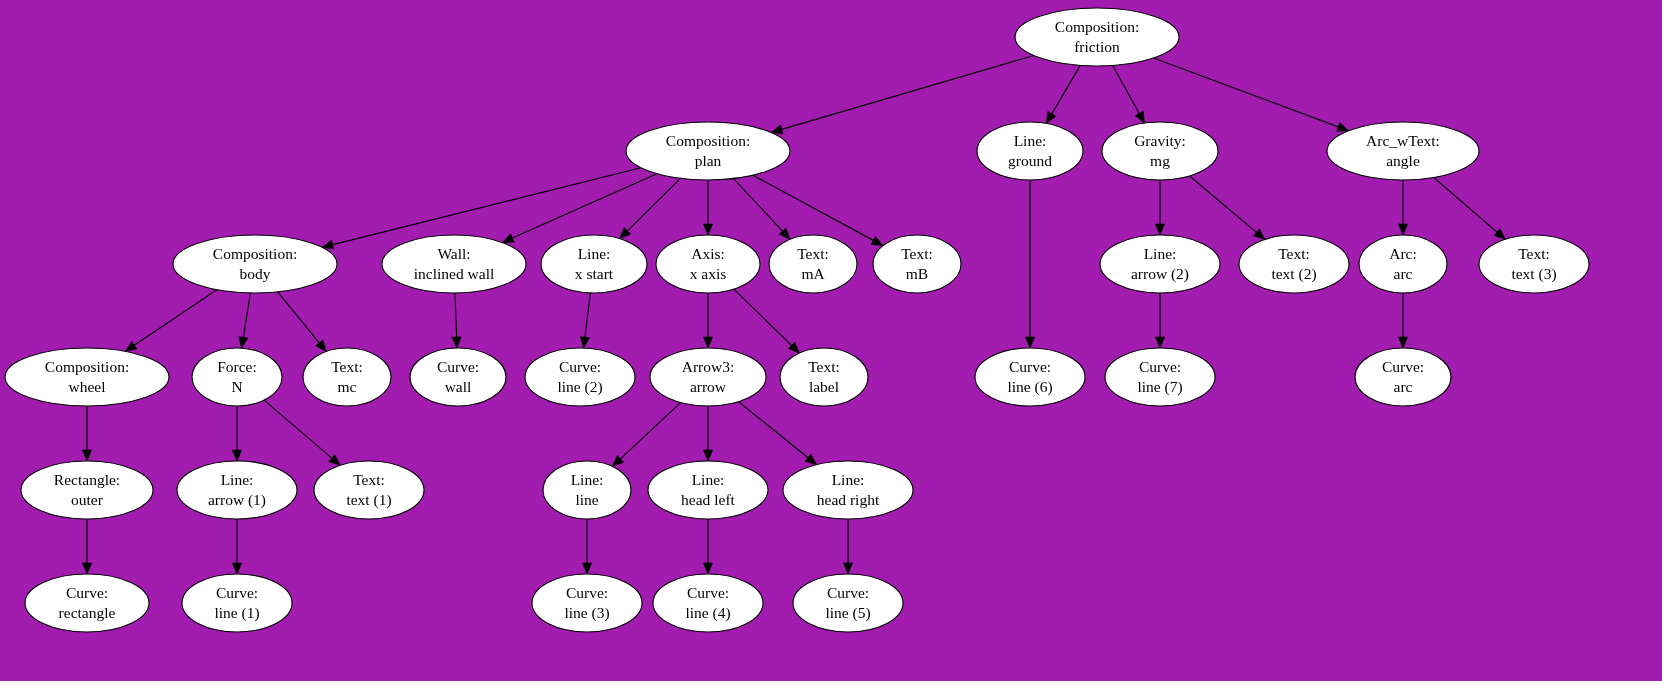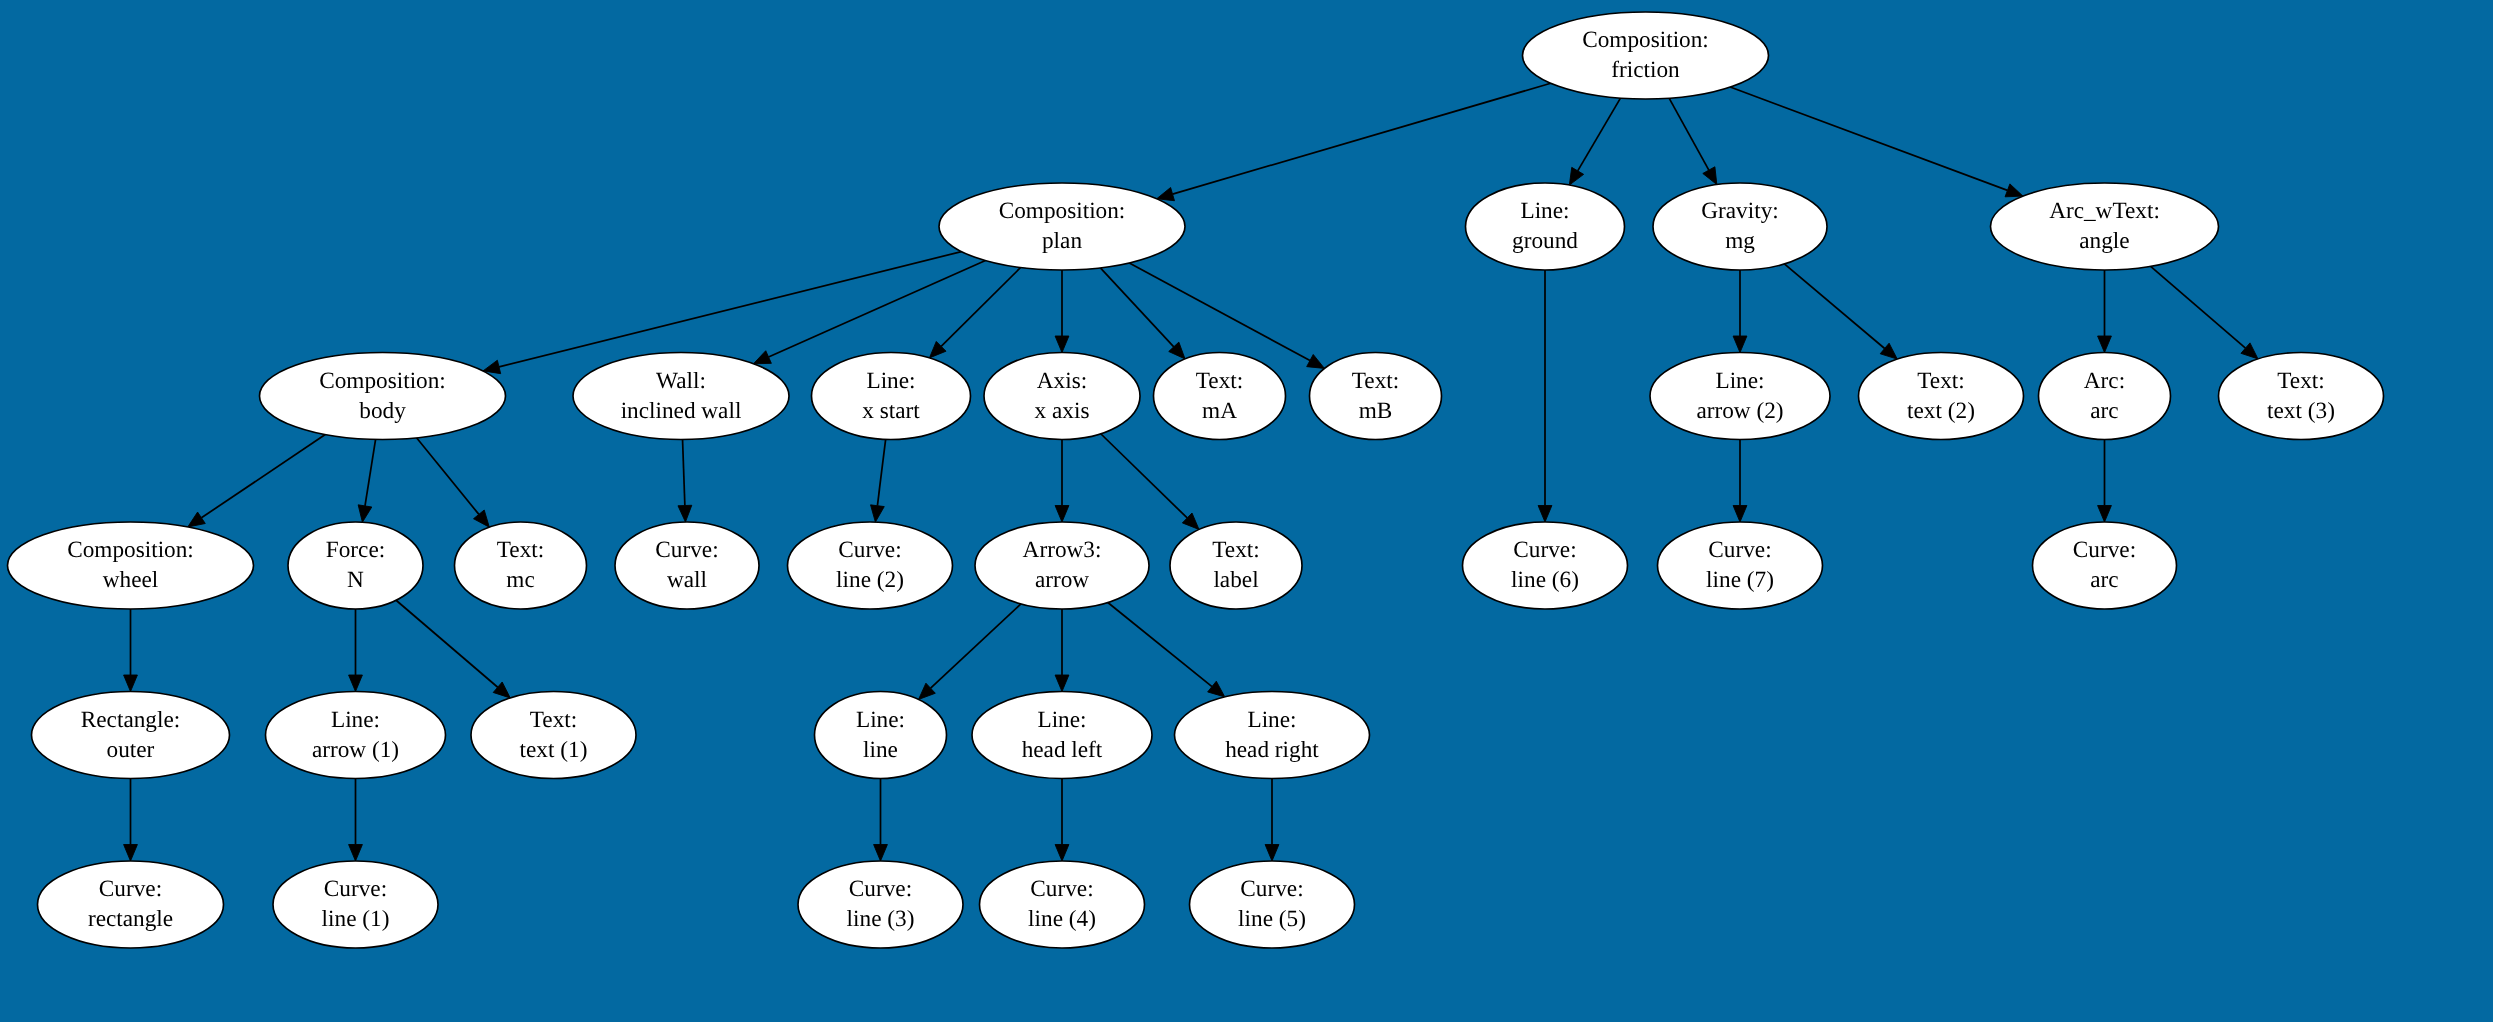--- a/index.html
+++ b/index.html
@@ -10,21 +10,21 @@
   body {
     width: 1662px;
     height: 681px;
     overflow: hidden;
     font-family: "Liberation Serif", "DejaVu Serif", serif;
   }
   #graph-root {
     position: relative;
     width: 1662px;
     height: 681px;
-    background: #0369a1;
+    background: #a21caf;
   }
   svg#graph-canvas {
     position: absolute;
     top: 0;
     left: 0;
     width: 1662px;
     height: 681px;
     display: block;
   }
   .node-ellipse {

